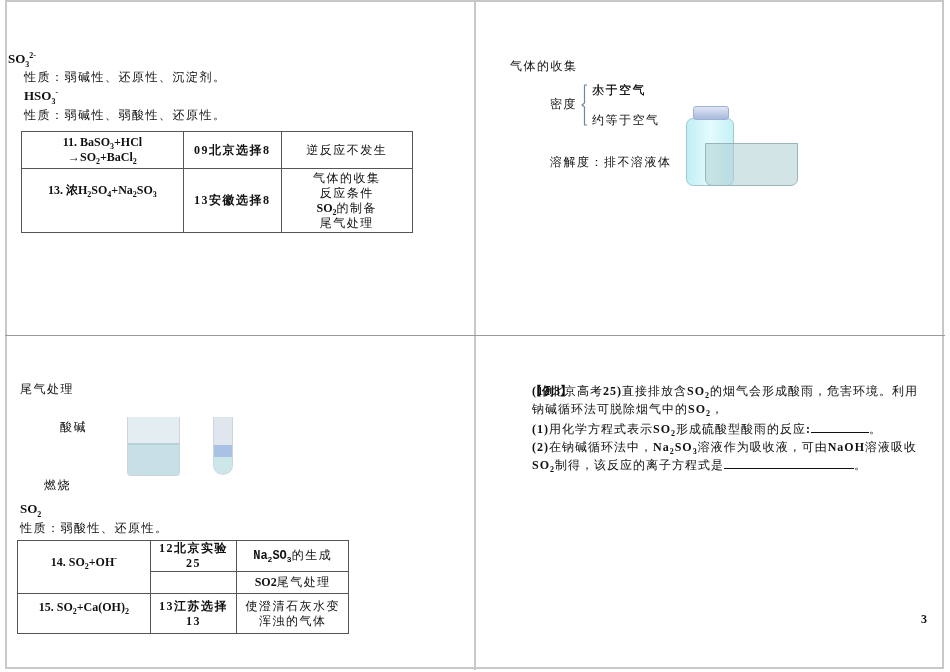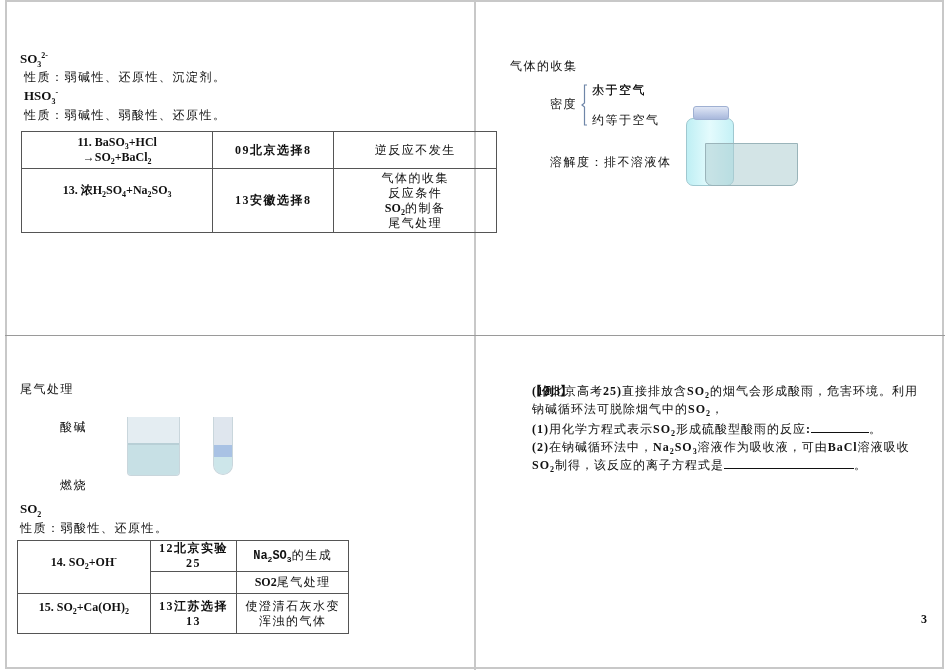--- a/index.html
+++ b/index.html
@@ -38,26 +38,26 @@
   .blank { display: inline-block; border-bottom: 1px solid #111; height: 12px; vertical-align: baseline; }
 </style>
 </head>
 <body>
 
 <div class="frame"></div>
 <div class="vdiv"></div>
 <div class="hdiv"></div>
 
 <div>
-  <div class="txt bold" style="left:20px;top:51px;">SO<sub>3</sub><sup>2-</sup></div>
+  <div class="txt bold" style="left:8px;top:51px;">SO<sub>3</sub><sup>2-</sup></div>
   <div class="txt" style="left:24px;top:69px;">性质：弱碱性、还原性、沉淀剂。</div>
   <div class="txt bold" style="left:24px;top:88px;">HSO<sub>3</sub><sup>-</sup></div>
   <div class="txt" style="left:24px;top:107px;">性质：弱碱性、弱酸性、还原性。</div>
 
-  <table class="t" style="left:21px;top:131px;width:476px;">
+  <table class="t" style="left:21px;top:131px;width:392px;">
     <colgroup>
         <col style="width:174px">
         <col style="width:110px">
         <col style="width:148px">
       </colgroup>
     <tbody>
         <tr style="height:37px;">
       <td class="fb">11. BaSO<sub>3</sub>+HCl<br>→SO<sub>2</sub>+BaCl<sub>2</sub></td>
       <td class="fb cn">09北京选择8</td>
       <td class="cn">逆反应不发生</td>
@@ -87,21 +87,21 @@
   <div class="txt" style="left:592px;top:112px;">约等于空气</div>
   <div class="txt" style="left:550px;top:154px;">溶解度：排不溶液体</div>
   <div class="jar-body"></div>
   <div class="jar-lid"></div>
   <div class="basin"></div>
 </div>
 
 <div>
   <div class="txt" style="left:20px;top:381px;">尾气处理</div>
   <div class="txt" style="left:60px;top:419px;">酸碱</div>
-  <div class="txt" style="left:60px;top:477px;">燃烧</div>
+  <div class="txt" style="left:44px;top:477px;">燃烧</div>
   <div class="beaker">
       <div class="liquid"></div>
     </div>
   <div class="tube">
       <div class="band"></div>
       <div class="liquid"></div>
     </div>
   <div class="txt bold" style="left:20px;top:501px;">SO<sub>2</sub></div>
   <div class="txt" style="left:20px;top:520px;">性质：弱酸性、还原性。</div>
 
@@ -128,16 +128,16 @@
     </tr>
   </tbody>
     </table>
 </div>
 
 <div>
   <div class="txt fb" style="left:482px;top:383px;letter-spacing:0;margin-left:48px;">【例3】</div>
   <div class="txt" style="left:532px;top:383px;letter-spacing:1px;"><b class="fb">(12</b>北京高考<b class="fb">25)</b>直接排放含<b class="fb">SO<sub>2</sub></b>的烟气会形成酸雨，危害环境。利用</div>
   <div class="txt" style="left:532px;top:401px;letter-spacing:1px;">钠碱循环法可脱除烟气中的<b class="fb">SO<sub>2</sub></b>，</div>
   <div class="txt" style="left:532px;top:420px;letter-spacing:1px;"><b class="fb">(1)</b>用化学方程式表示<b class="fb">SO<sub>2</sub></b>形成硫酸型酸雨的反应<b class="fb">:</b><span class="blank" style="width:58px;"></span>。</div>
-  <div class="txt" style="left:532px;top:439px;letter-spacing:1px;"><b class="fb">(2)</b>在钠碱循环法中，<b class="fb">Na<sub>2</sub>SO<sub>3</sub></b>溶液作为吸收液，可由<b class="fb">BaCl</b>溶液吸收</div>
+  <div class="txt" style="left:532px;top:439px;letter-spacing:1px;"><b class="fb">(2)</b>在钠碱循环法中，<b class="fb">Na<sub>2</sub>SO<sub>3</sub></b>溶液作为吸收液，可由<b class="fb">NaOH</b>溶液吸收</div>
   <div class="txt" style="left:532px;top:456px;letter-spacing:1px;"><b class="fb">SO<sub>2</sub></b>制得，该反应的离子方程式是<span class="blank" style="width:130px;"></span>。</div>
   <div class="txt fb" style="left:921px;top:611px;">3</div>
 </div>
 
 </body></html>

